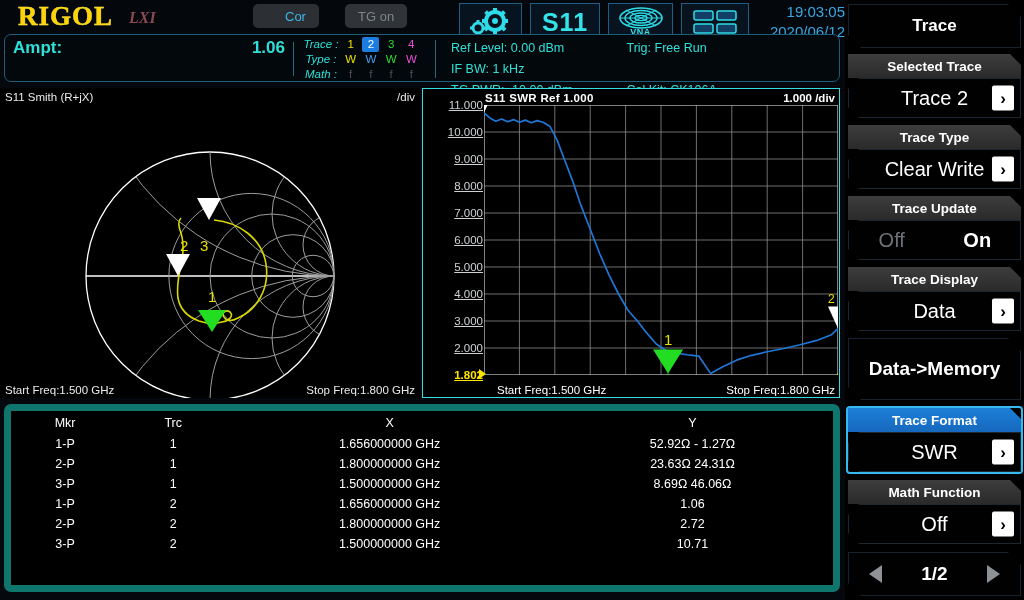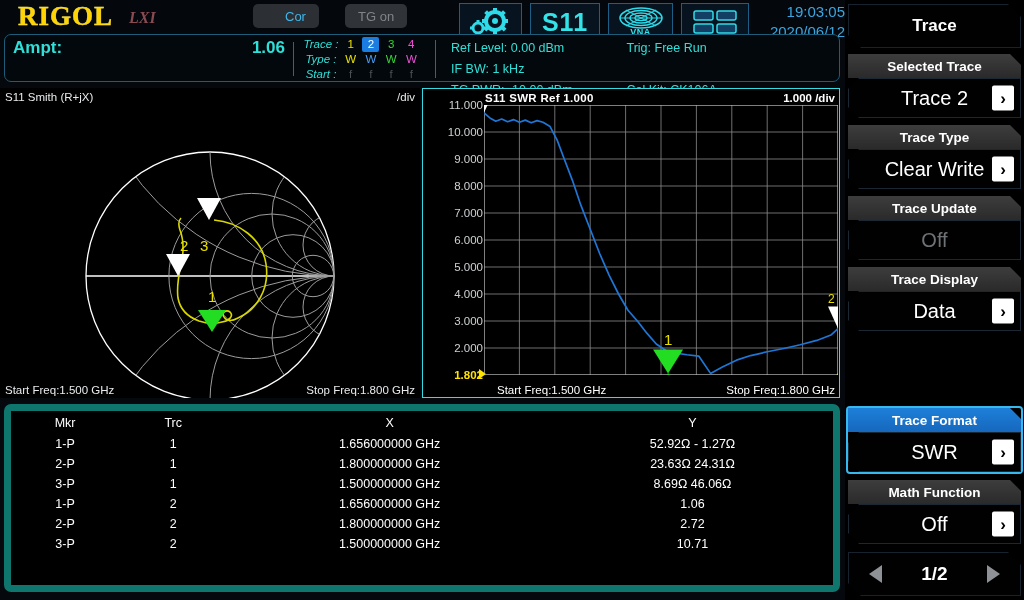--- a/index.html
+++ b/index.html
@@ -83,21 +83,21 @@
   .footfreq { position: absolute; bottom: 2px; font-size: 11.5px; color: #e8eaec; }
   .ff-start { left: 5px; } .ff-stop { right: 5px; }
 
   .swrhdr { position: absolute; top: 3px; left: 62px; font-size: 11.5px; color: #fff; font-weight:bold; letter-spacing:.3px;}
   .swrdiv { position: absolute; top: 3px; right: 4px; font-size: 11.5px; color: #fff; font-weight:bold;}
   .swrfoot { position: absolute; bottom: 1px; font-size: 11.5px; color: #fff; }
   .sf-start { left: 74px; } .sf-stop { right: 4px; }
 
   .ylab {
     position: absolute; right: 0; width: 46px; text-align: right;
-    font-size: 11.5px; color: #cfd2d4; transform: translateY(-50%);
+    font-size: 11.5px; color: #cfd2d4; transform: translateY(-50%); text-decoration: underline;
   }
   .ylab.refy { color: #ffe400; font-weight: bold; }
 
   
   .tablepanel {
     position: absolute; left: 4px; top: 404px; width: 836px; height: 188px;
     border: 7px solid #0f766e; border-radius: 7px; background: #000;
   }
   table.mk { width: 100%; border-collapse: collapse; color: #fff; font-size: 12.5px; }
   table.mk th { font-weight: normal; padding: 5px 0 4px 0; }
@@ -241,21 +241,21 @@
         <span class="cell c4">4</span>
       </div>
       <div>
         <span class="rowlbl">Type :</span>
         <span class="cell c1">W</span>
         <span class="cell c2">W</span>
         <span class="cell c3">W</span>
         <span class="cell c4">W</span>
       </div>
       <div>
-        <span class="rowlbl">Start :</span>
+        <span class="rowlbl">Math :</span>
         <span class="cell cdim">f</span>
         <span class="cell cdim">f</span>
         <span class="cell cdim">f</span>
         <span class="cell cdim">f</span>
       </div>
     </div>
 
     <div class="divv2"></div>
 
     <div class="settingsblock">
@@ -461,32 +461,36 @@
         <span>Clear Write</span>
         <span class="chev">›</span>
       </div>
     </div>
 
     <div class="mkgroup" style="top:196px;">
       <div class="mkhdr">Trace Update</div>
       <div class="mkval">
         <div class="onoff">
           <div class="off">Off</div>
+          <div class="on">On</div>
         </div>
       </div>
     </div>
 
     <div class="mkgroup" style="top:267px;">
       <div class="mkhdr">Trace Display</div>
       <div class="mkval">
         <span>Data</span>
         <span class="chev">›</span>
       </div>
     </div>
 
+    <div class="mkgroup" style="top:338px;">
+      <div class="singlebtn">Data-&gt;Memory</div>
+    </div>
 
     <div class="mkgroup selwrap" style="top:408px;">
       <div class="mkhdr sel">Trace Format</div>
       <div class="mkval">
         <span>SWR</span>
         <span class="chev">›</span>
       </div>
     </div>
 
     <div class="mkgroup" style="top:480px;">

